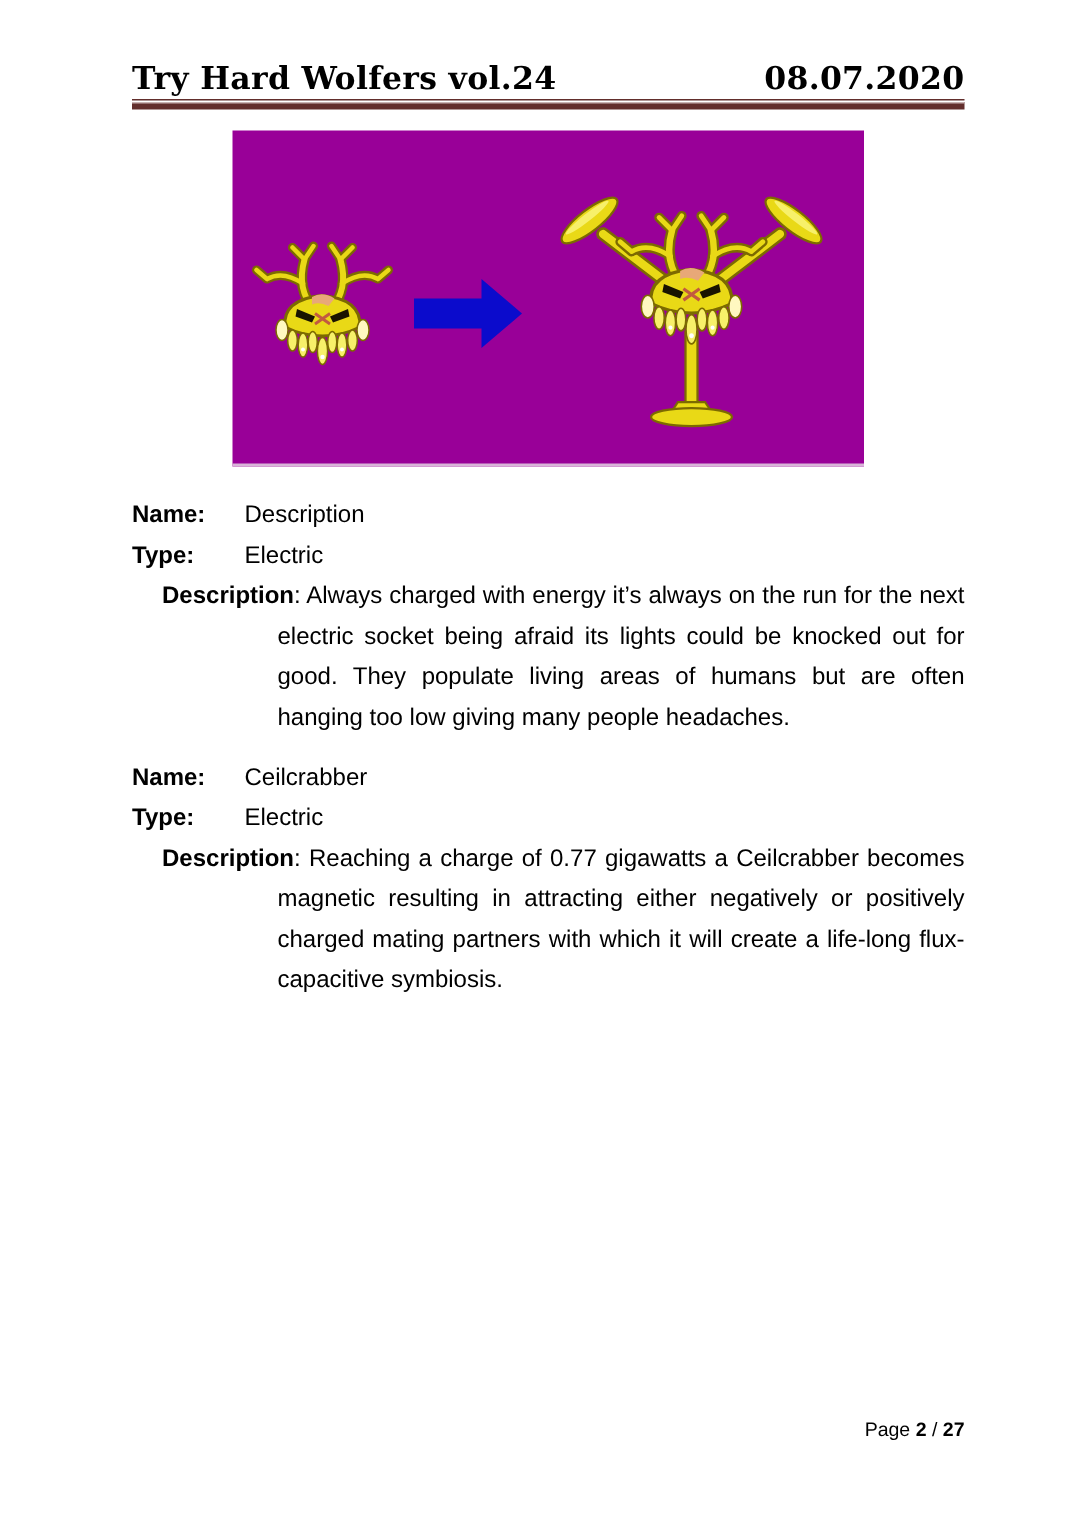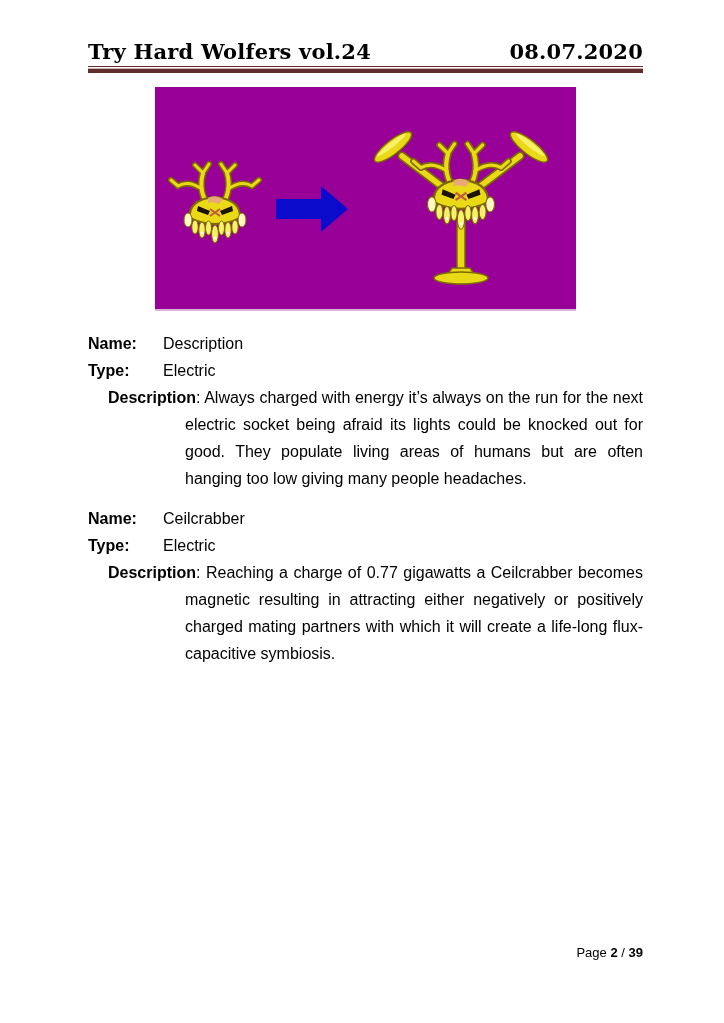--- a/index.html
+++ b/index.html
@@ -209,14 +209,14 @@
     <p class="desc"><span class="field-label">Description</span><span>:</span>
       <span>Reaching a charge of 0.77 gigawatts a Ceilcrabber becomes magnetic resulting in attracting either negatively or positively charged mating partners with which it will create a life-long flux-capacitive symbiosis.</span></p>
   </section>
 
 </div>
 
 <footer class="footer">
   <span>Page</span>
   <b>2</b>
   <span>/</span>
-  <b>39</b>
+  <b>27</b>
 </footer>
 
 </body></html>

